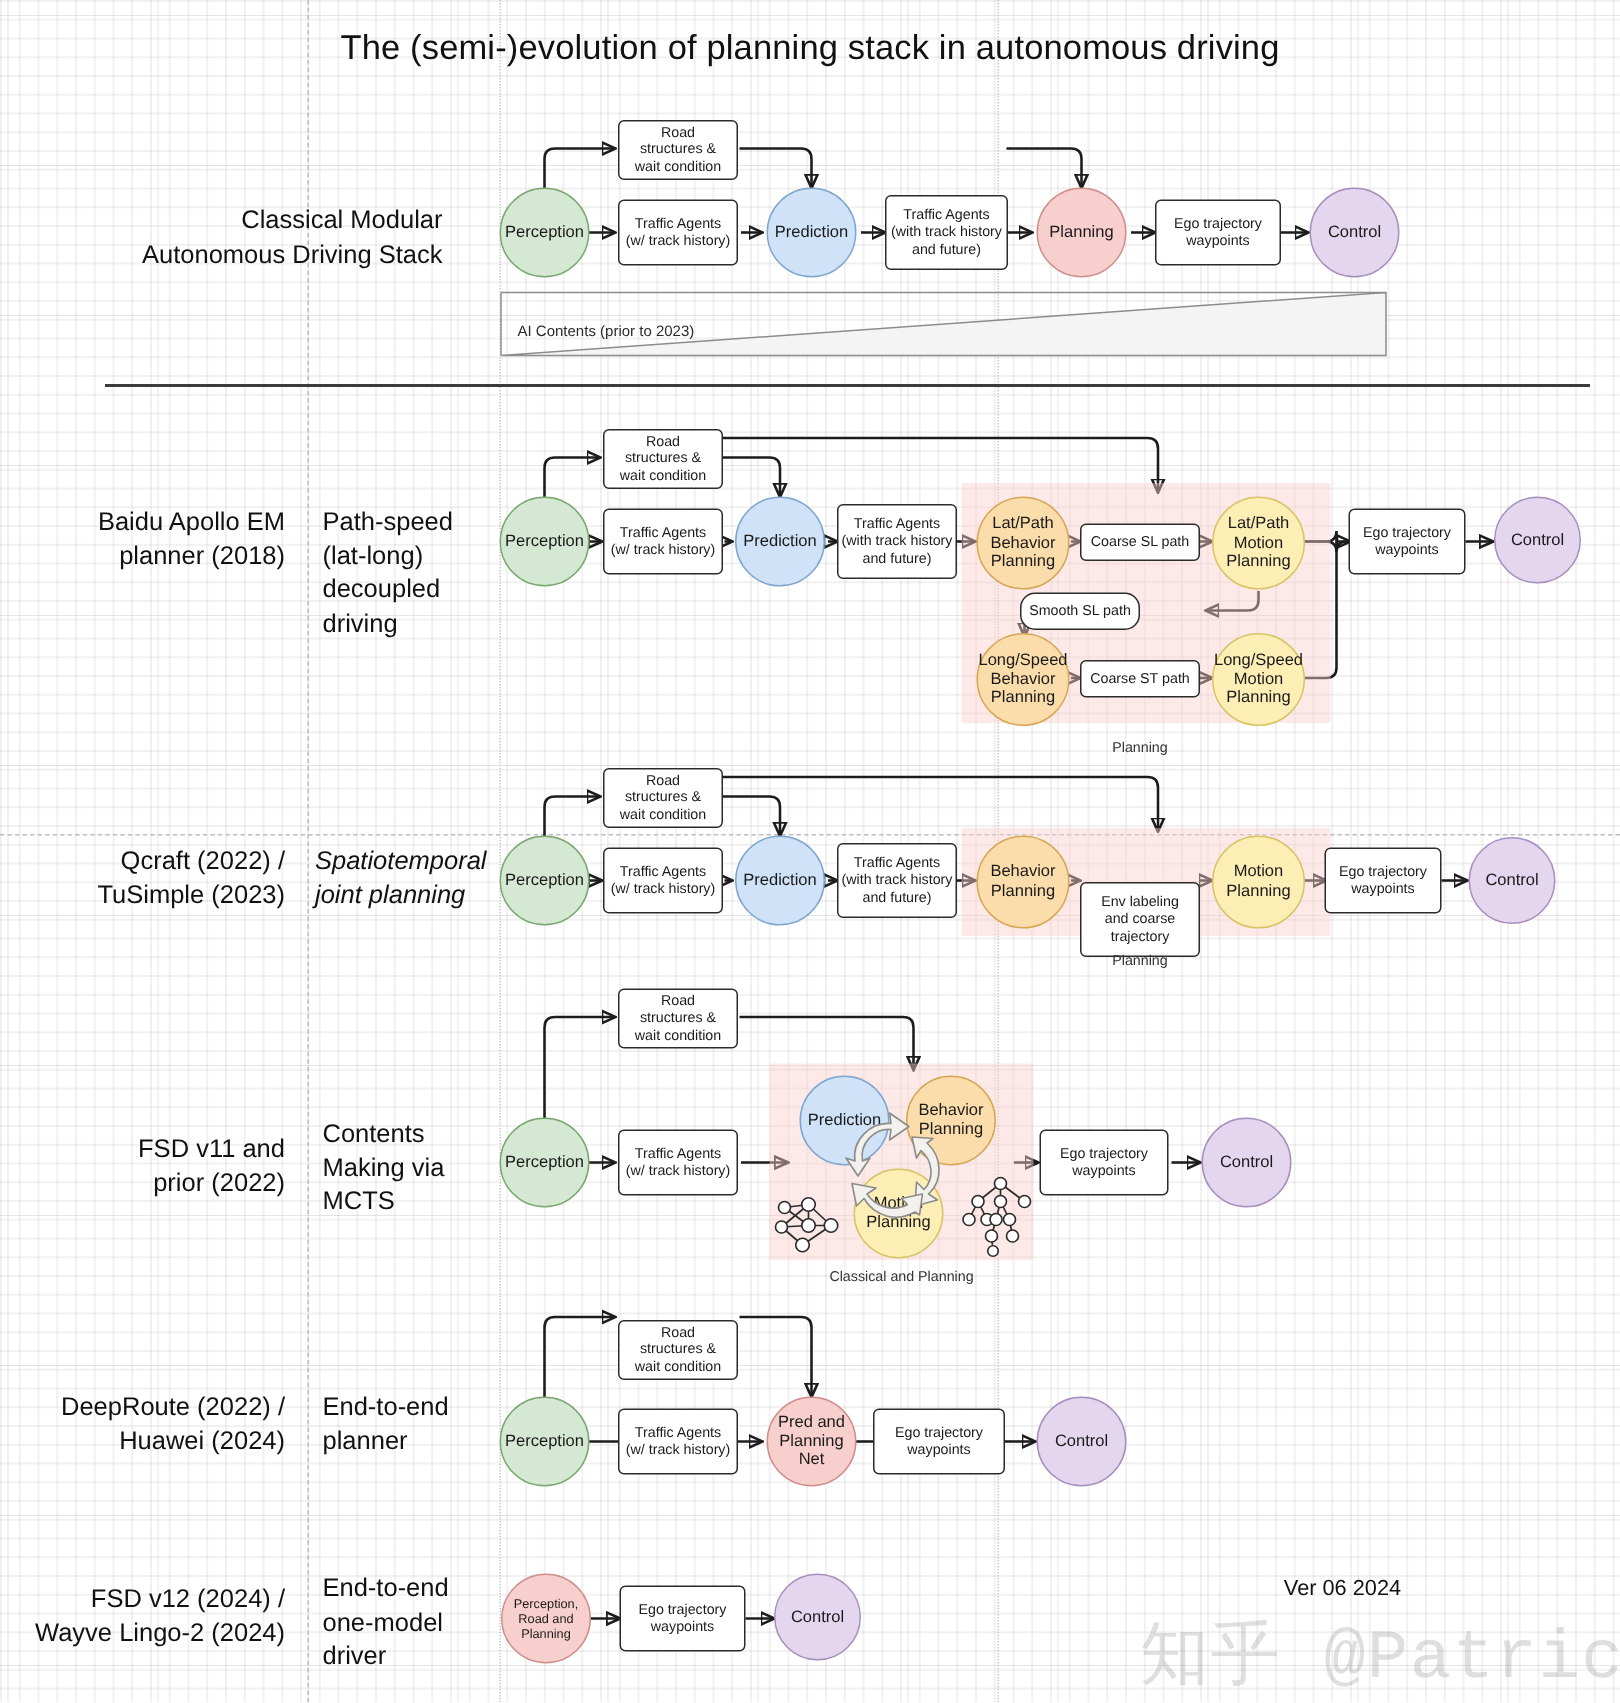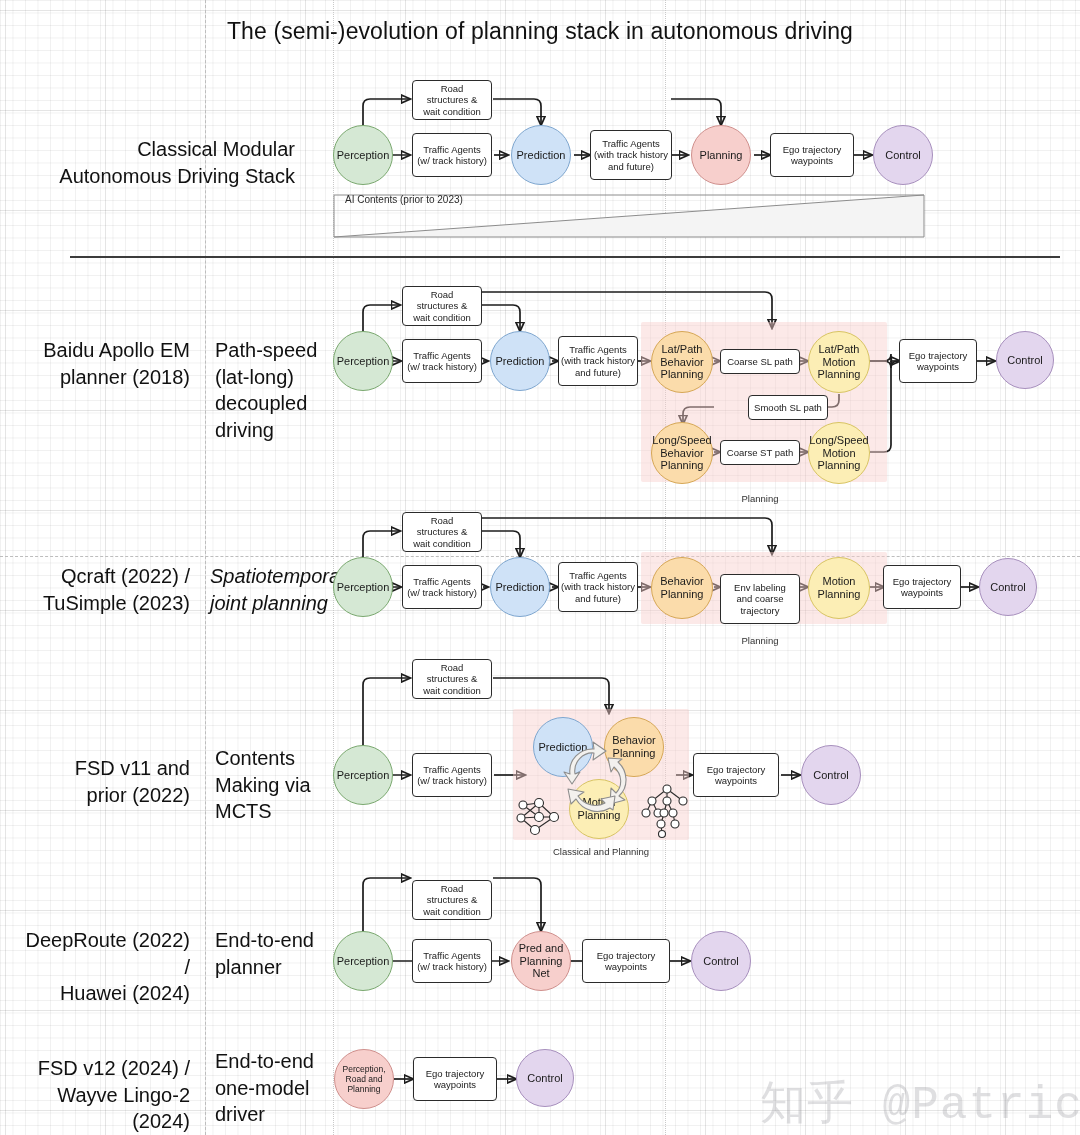--- a/index.html
+++ b/index.html
@@ -44,21 +44,21 @@
   }
   .circ{border-radius:50%;font-size:11px;}
   .c-green{background:#d5e8d4;border:1.3px solid #7aa86f;}
   .c-blue {background:#cfe2f7;border:1.3px solid #7ea6cf;}
   .c-red  {background:#f7cfcc;border:1.3px solid #cf8f8c;}
   .c-purple{background:#e3d6ee;border:1.3px solid #a78fbd;}
   .c-orange{background:#fbdcab;border:1.3px solid #d6a756;}
   .c-yellow{background:#fceeb5;border:1.3px solid #d8c463;}
 
   .rowlabel{
-    position:absolute;text-align:right;font-size:20px;line-height:1.33;
+    position:absolute;text-align:right;font-size:17px;line-height:1.33;
     white-space:pre-line;color:#111;
   }
   .rowlabel.left{text-align:left;}
   .grouplabel{position:absolute;font-size:9.5px;color:#333;text-align:center;}
   .groupbox{position:absolute;background:rgba(248,206,204,0.45);border-radius:2px;}
 
   .tri{position:absolute;}
   .ailabel{position:absolute;font-size:10px;color:#2b2b2b;}
 
   svg.wires{position:absolute;left:0;top:0;width:1080px;height:1135px;overflow:visible;}
@@ -164,21 +164,21 @@
 <div class="node circ c-red" style="left:691px;top:125px;width:60px;height:60px;">Planning</div>
 <div class="node rect" style="left:770px;top:133px;width:84px;height:44px;">Ego trajectory
 waypoints</div>
 <div class="node circ c-purple" style="left:873px;top:125px;width:60px;height:60px;">Control</div>
 
 <svg class="tri" style="left:333px;top:194px;" width="592" height="44">
   <polygon points="1,43 591,1 591,43" fill="#f4f4f4" stroke="#8c8c8c" stroke-width="1"></polygon>
   <polyline points="1,1 1,43" fill="none" stroke="#8c8c8c" stroke-width="1"></polyline>
   <polyline points="1,1 591,1" fill="none" stroke="#8c8c8c" stroke-width="1"></polyline>
 </svg>
-<div class="ailabel" style="left:345px;top:194px;">AI Contents (prior to 2023)</div>
+<div class="ailabel" style="left:345px;top:216px;">AI Contents (prior to 2023)</div>
 
 <div class="rowlabel" style="left:20px;top:337px;width:170px;">Baidu Apollo EM
 planner (2018)</div>
 <div class="rowlabel left" style="left:215px;top:337px;width:115px;">Path-speed
 (lat-long)
 decoupled
 driving</div>
 
 <div class="groupbox" style="left:641px;top:322px;width:246px;height:160px;"></div>
 
@@ -193,21 +193,21 @@
 (with track history
 and future)</div>
 
 <div class="node circ c-orange" style="left:651px;top:331px;width:62px;height:62px;">Lat/Path
 Behavior
 Planning</div>
 <div class="node rect" style="left:720px;top:349px;width:80px;height:25px;">Coarse SL path</div>
 <div class="node circ c-yellow" style="left:808px;top:331px;width:62px;height:62px;">Lat/Path
 Motion
 Planning</div>
-<div class="node rect" style="left:748px;top:395px;width:80px;height:25px;">Smooth SL path</div>
+<div class="node rect" style="left:680px;top:395px;width:80px;height:25px;border-radius:10px;">Smooth SL path</div>
 <div class="node circ c-orange" style="left:651px;top:422px;width:62px;height:62px;">Long/Speed
 Behavior
 Planning</div>
 <div class="node rect" style="left:720px;top:440px;width:80px;height:25px;">Coarse ST path</div>
 <div class="node circ c-yellow" style="left:808px;top:422px;width:62px;height:62px;">Long/Speed
 Motion
 Planning</div>
 
 <div class="grouplabel" style="left:700px;top:493px;width:120px;">Planning</div>
 
@@ -228,21 +228,21 @@
 <div class="node circ c-green" style="left:333px;top:557px;width:60px;height:60px;">Perception</div>
 <div class="node rect" style="left:402px;top:565px;width:80px;height:44px;">Traffic Agents
 (w/ track history)</div>
 <div class="node circ c-blue" style="left:490px;top:557px;width:60px;height:60px;">Prediction</div>
 <div class="node rect" style="left:558px;top:562px;width:80px;height:50px;">Traffic Agents
 (with track history
 and future)</div>
 
 <div class="node circ c-orange" style="left:651px;top:557px;width:62px;height:62px;">Behavior
 Planning</div>
-<div class="node rect" style="left:720px;top:574px;width:80px;height:50px;">Env labeling
+<div class="node rect" style="left:720px;top:588px;width:80px;height:50px;">Env labeling
 and coarse
 trajectory</div>
 <div class="node circ c-yellow" style="left:808px;top:557px;width:62px;height:62px;">Motion
 Planning</div>
 
 <div class="grouplabel" style="left:700px;top:635px;width:120px;">Planning</div>
 
 <div class="node rect" style="left:883px;top:565px;width:78px;height:44px;">Ego trajectory
 waypoints</div>
 <div class="node circ c-purple" style="left:979px;top:558px;width:58px;height:58px;">Control</div>
@@ -356,14 +356,15 @@
 driver</div>
 
 <div class="node circ c-red" style="left:334px;top:1049px;width:60px;height:60px;font-size:8.5px;">Perception,
 Road and
 Planning</div>
 <div class="node rect" style="left:413px;top:1057px;width:84px;height:44px;">Ego trajectory
 waypoints</div>
 <div class="node circ c-purple" style="left:516px;top:1049px;width:58px;height:58px;">Control</div>
 
 <div class="credit" style="left:750px;top:1050px;width:290px;">
+  <div>Ver 06 2024</div>
 </div>
 <div class="watermark" style="left:760px;top:1072px;">知乎 @Patrick Liu</div>
 
 </body></html>

